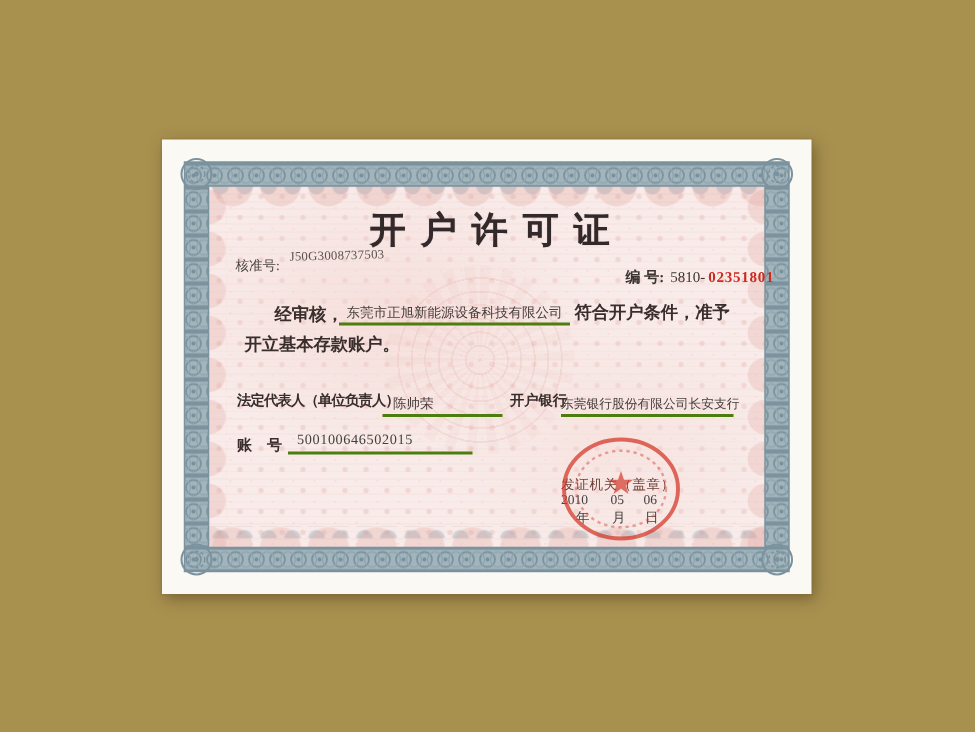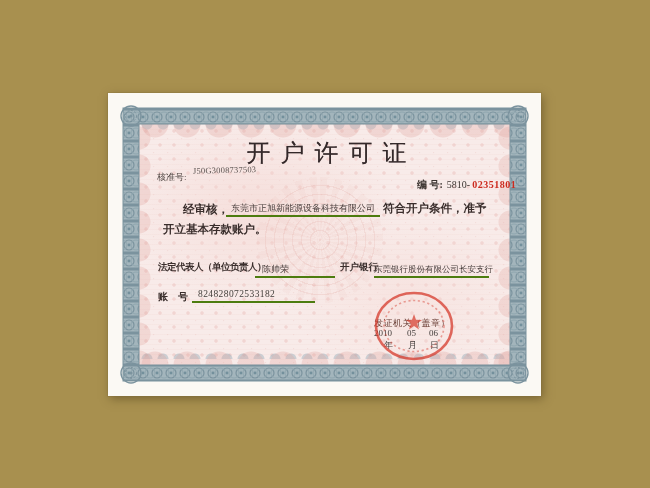--- a/index.html
+++ b/index.html
@@ -46,21 +46,21 @@
   .watermark{
     position:absolute;left:118px;top:53px;width:126px;height:126px;border-radius:50%;
     background:
       repeating-radial-gradient(circle at 50% 50%, rgba(222,158,150,.30) 0 1.2px, transparent 1.2px 9px),
       repeating-conic-gradient(rgba(222,158,150,.12) 0 7deg, transparent 7deg 14deg);
     opacity:.6;
   }
   .txt{position:absolute;color:var(--ink);white-space:pre;}
   .title{
     left:0;right:0;top:44px;text-align:center;
-    font-size:24px;font-weight:400;letter-spacing:10px;text-indent:14px;
+    font-size:24px;font-weight:700;letter-spacing:10px;text-indent:14px;
     color:#33292a;text-shadow:0 0 .5px rgba(60,40,40,.55);
   }
   .lbl{font-weight:700;}
   .approval-label{left:49px;top:78px;font-size:9px;color:#4a403d;}
   .approval-value{left:85px;top:72px;font-size:8.5px;color:#5a524f;letter-spacing:.2px;transform:rotate(-1.5deg);}
   .serial{left:294px;top:74px;font-size:10px;color:#3c3430;}
   .serial .pre{margin-left:4px;}
   .serial .num{color:var(--serial-red);font-weight:700;margin-left:2px;letter-spacing:.5px;text-align:center;}
   .intro{left:75px;top:109px;font-size:11.5px;font-weight:700;}
   .fill{border-bottom:2px solid #4d7c0f;text-align:center;line-height:15px;}
@@ -145,21 +145,21 @@
     <span class="txt fill company">东莞市正旭新能源设备科技有限公司</span>
     <span class="txt after">符合开户条件，准予</span>
     <span class="txt rep-label">法定代表人（单位负责人）</span>
 
     <span class="txt line2">开立基本存款账户。</span>
     <span class="txt fill rep-name">陈帅荣</span>
     <span class="txt bank-label">开户银行</span>
     <span class="txt fill bank-name">东莞银行股份有限公司长安支行</span>
 
     <span class="txt acct-label">账　号</span>
-    <span class="txt fill acct-num">824828072533182</span>
+    <span class="txt fill acct-num">500100646502015</span>
 
     <span class="txt issuer">发证机关（盖章）</span>
     <span class="txt dt dy">2010</span>
     <span class="txt dt dm">05</span>
     <span class="txt dt dd">06</span>
     <span class="txt dt uy">年</span>
     <span class="txt dt um">月</span>
     <span class="txt dt ud">日</span>
 
     <svg class="seal" width="84" height="74" viewBox="0 0 84 74">

